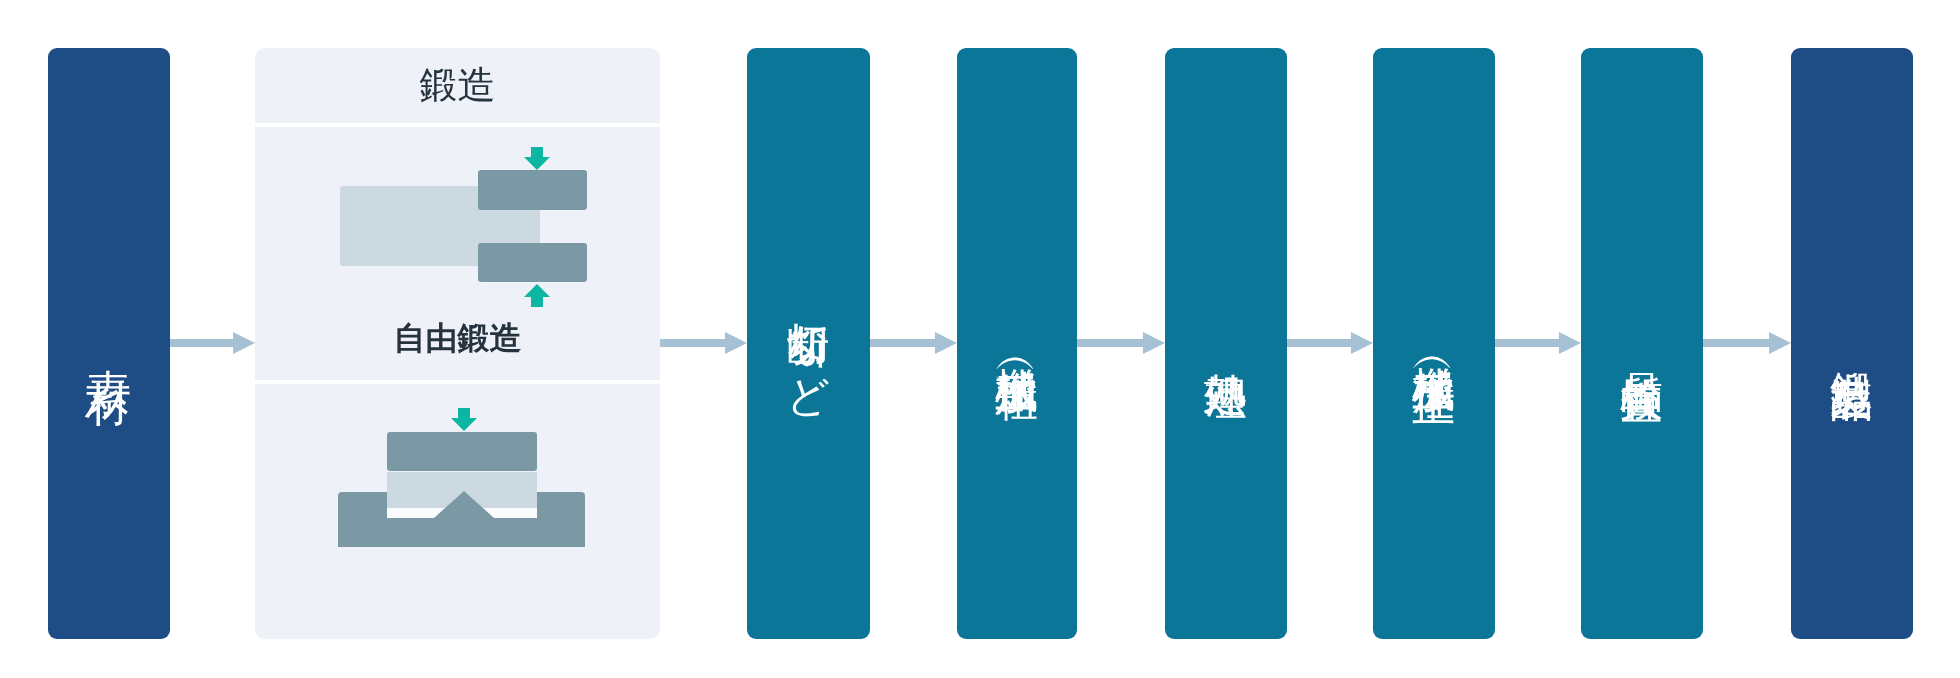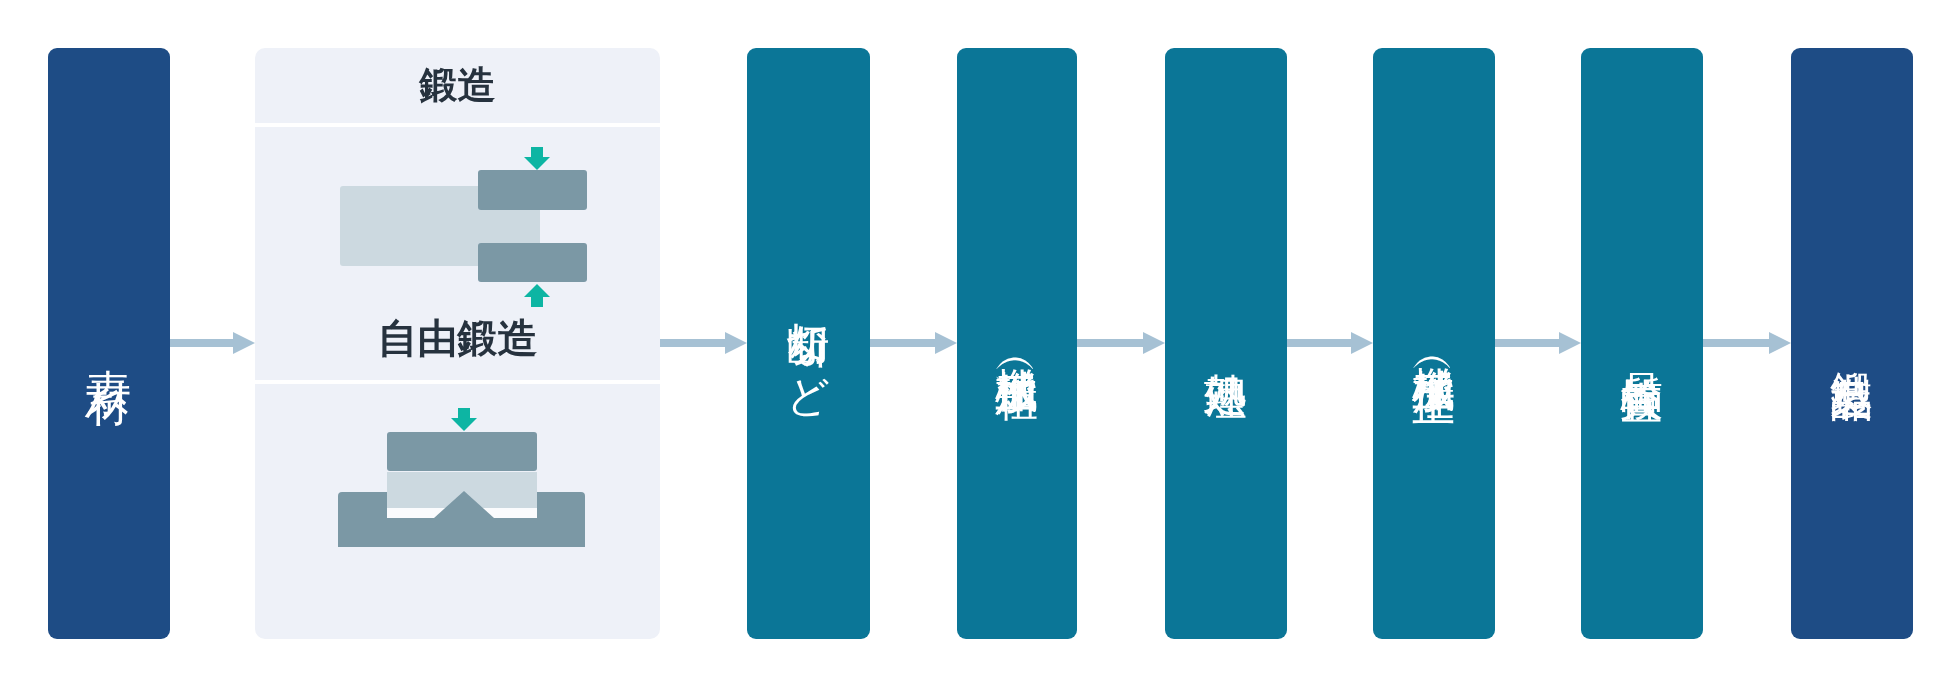--- a/index.html
+++ b/index.html
@@ -81,36 +81,36 @@
   .panel-header {
     position: absolute;
     top: 0;
     left: 0;
     right: 0;
     height: 75px;
     display: flex;
     align-items: center;
     justify-content: center;
     font-size: 38px;
-    font-weight: 700;
+    font-weight: 400;
     color: var(--label-ink, #26323e);
   }
   .panel-divider {
     position: absolute;
     left: 0;
     right: 0;
     height: 4px;
     background: var(--panel-divider, #ffffff);
   }
   .method-label {
     position: absolute;
     left: 0;
     right: 0;
     text-align: center;
-    font-size: 40px;
+    font-size: 32px;
     line-height: 36px;
     font-weight: 600;
     color: var(--label-ink, #26323e);
   }
 
   
   .illus { position: absolute; }
   .illus.free { left: 85px;  top: 99px;  width: 247px; height: 160px; }
   .illus.dief { left: 83px;  top: 360px; width: 247px; height: 139px; }
   .shape { position: absolute; }

